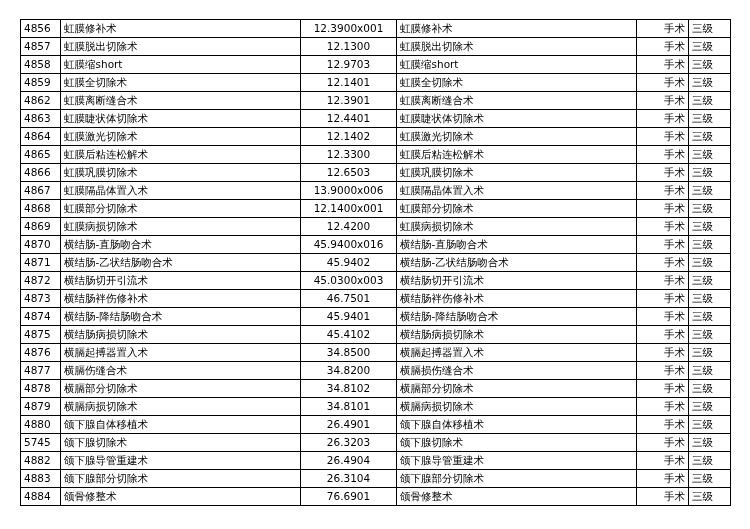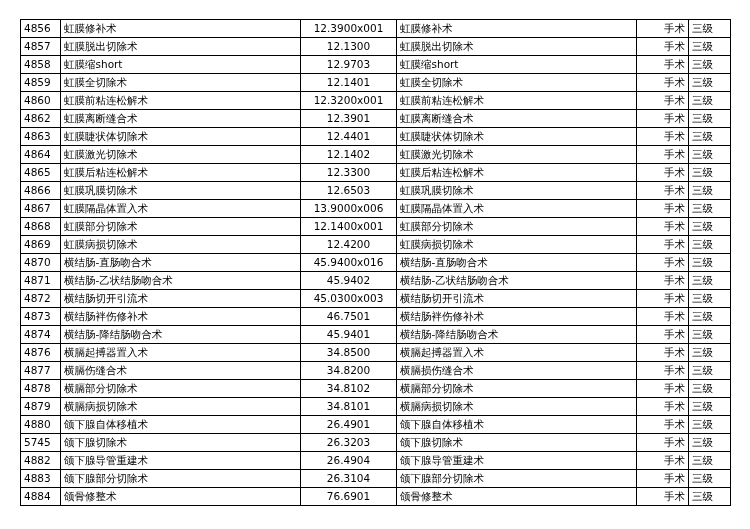--- a/index.html
+++ b/index.html
@@ -90,28 +90,20 @@
         </tr>
         <tr>
           <td class="code">4859</td>
           <td class="name">虹膜全切除术</td>
           <td class="icd">12.1401</td>
           <td class="std">虹膜全切除术</td>
           <td class="type">手术</td>
           <td class="level">三级</td>
         </tr>
         <tr>
-          <td class="code">4860</td>
-          <td class="name">虹膜前粘连松解术</td>
-          <td class="icd">12.3200x001</td>
-          <td class="std">虹膜前粘连松解术</td>
-          <td class="type">手术</td>
-          <td class="level">三级</td>
-        </tr>
-        <tr>
           <td class="code">4862</td>
           <td class="name">虹膜离断缝合术</td>
           <td class="icd">12.3901</td>
           <td class="std">虹膜离断缝合术</td>
           <td class="type">手术</td>
           <td class="level">三级</td>
         </tr>
         <tr>
           <td class="code">4863</td>
           <td class="name">虹膜睫状体切除术</td>
@@ -198,20 +190,28 @@
           <td class="icd">46.7501</td>
           <td class="std">横结肠袢伤修补术</td>
           <td class="type">手术</td>
           <td class="level">三级</td>
         </tr>
         <tr>
           <td class="code">4874</td>
           <td class="name">横结肠-降结肠吻合术</td>
           <td class="icd">45.9401</td>
           <td class="std">横结肠-降结肠吻合术</td>
+          <td class="type">手术</td>
+          <td class="level">三级</td>
+        </tr>
+        <tr>
+          <td class="code">4875</td>
+          <td class="name">横结肠病损切除术</td>
+          <td class="icd">45.4102</td>
+          <td class="std">横结肠病损切除术</td>
           <td class="type">手术</td>
           <td class="level">三级</td>
         </tr>
         <tr>
           <td class="code">4876</td>
           <td class="name">横膈起搏器置入术</td>
           <td class="icd">34.8500</td>
           <td class="std">横膈起搏器置入术</td>
           <td class="type">手术</td>
           <td class="level">三级</td>

